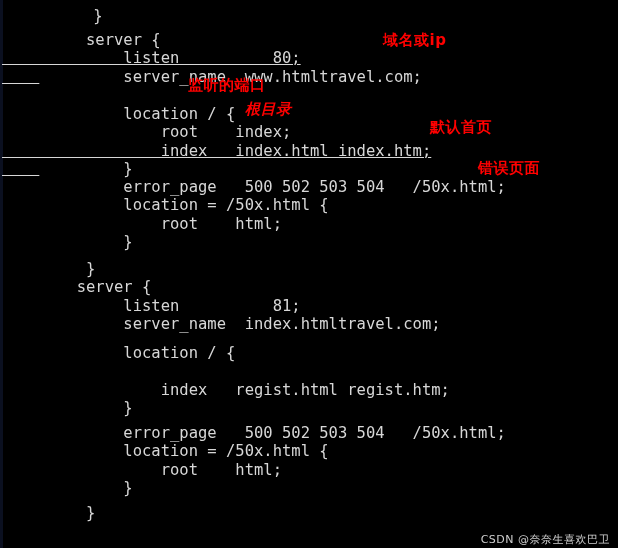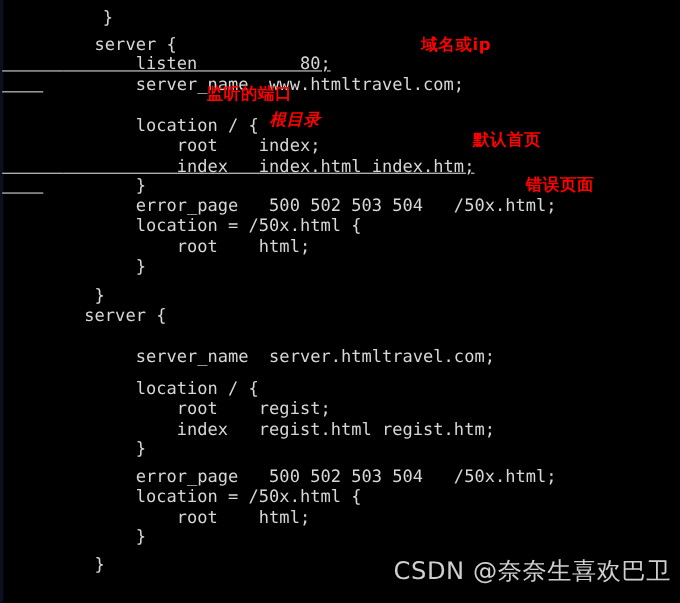--- a/index.html
+++ b/index.html
@@ -65,23 +65,23 @@
   }
 
   
   .clipped-bottom {
     color: #d7d7d7;
   }
 
   .watermark {
     position: absolute;
     right: 8px;
-    top: 504px;
+    top: 532px;
     font-family: "DejaVu Sans", "Liberation Sans", sans-serif;
-    font-size: 22px;
+    font-size: 11px;
     color: #cfcfcf;
     letter-spacing: 0.5px;
     white-space: nowrap;
     margin-left: 32px;
   }
 
   
   .annot {
     position: absolute;
     color: #ff0000;
@@ -180,40 +180,40 @@
     <div class="line" style="top:241px; left:2px;">
       <span class="code-text">   }</span>
     </div>
 
     
     <div class="line" style="top:259.5px; left:2px;">
       <span class="code-text">  server {</span>
     </div>
 
     
+    <div class="line" style="top:278px; left:2px;">
+      <span class="code-text">       listen          81;</span>
+    </div>
 
     
     <div class="line" style="top:296.5px; left:2px;">
-      <span class="code-text">       server_name  server.htmltravel.com;</span>
+      <span class="code-text">       server_name  index.htmltravel.com;</span>
     </div>
 
     
     <div class="line" style="top:315px; left:2px;">
       <span class="code-text">       </span>
     </div>
 
     
     <div class="line" style="top:325px; left:2px;">
       <span class="code-text">       location / {</span>
     </div>
 
     
-    <div class="line" style="top:343.5px; left:2px;">
-      <span class="code-text">           root    regist;</span>
-    </div>
 
     
     <div class="line" style="top:362px; left:2px;">
       <span class="code-text">           index   regist.html regist.htm;</span>
     </div>
 
     
     <div class="line" style="top:380.5px; left:2px;">
       <span class="code-text">       }</span>
     </div>

